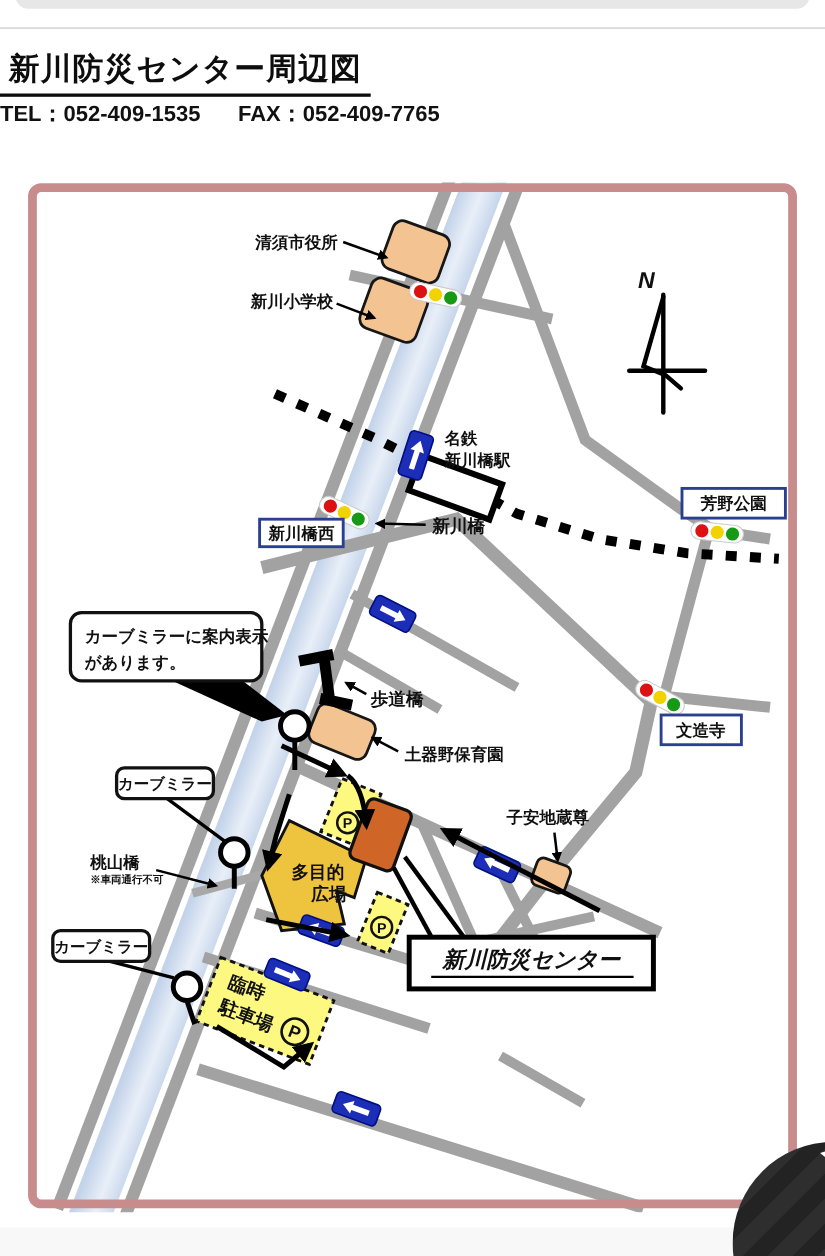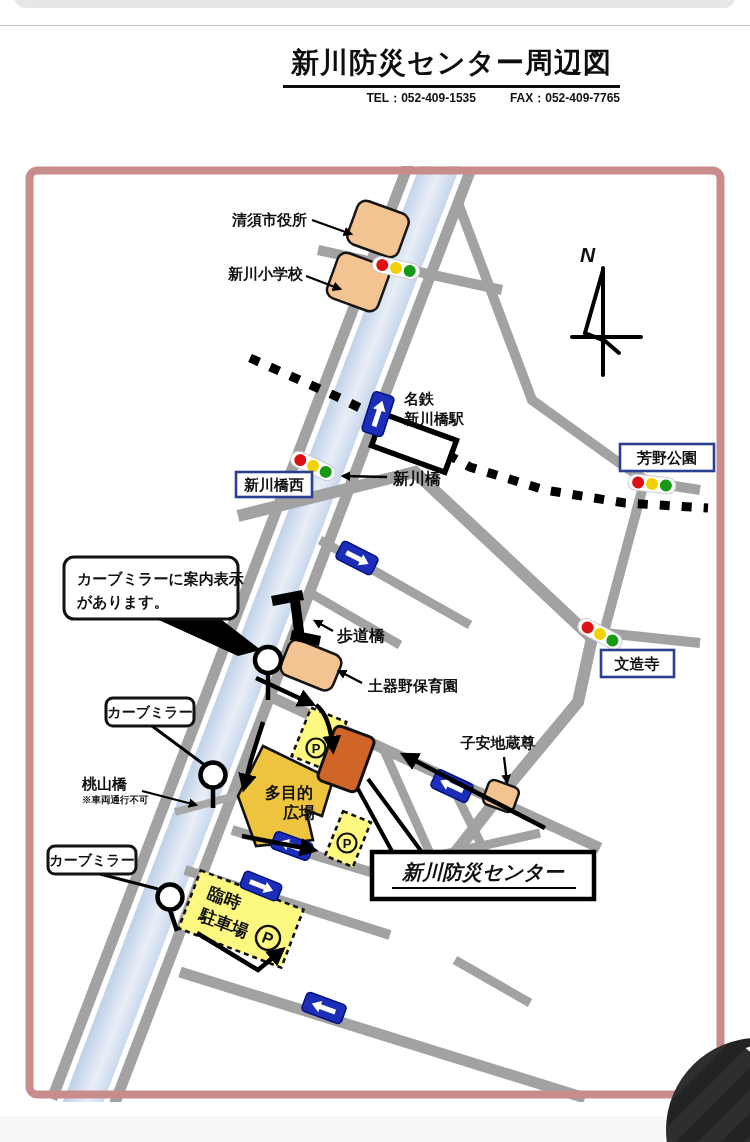--- a/index.html
+++ b/index.html
@@ -1,25 +1,25 @@
 <!DOCTYPE html>
 <html><head>
 <meta charset="utf-8">
 <style>
   html,body{margin:0;padding:0}
   body{width:750px;height:1142px;position:relative;overflow:hidden;background:#fff;
        font-family:"Liberation Sans",sans-serif;color:#111}
   .topbar{position:absolute;left:14px;top:-16px;width:722px;height:24px;background:#e7e7e7;border-radius:12px}
   .topline{position:absolute;left:0;top:25px;width:750px;height:1px;background:#c2c2c2}
-  .hdr{position:absolute;top:44px;left:0;width:620px;text-align:right}
+  .hdr{position:absolute;top:44px;left:0;width:620px;text-align:left}
   .title{display:inline-block;font-size:28px;font-weight:bold;letter-spacing:1px;color:#0d0d0d;
          border-bottom:3px solid #0d0d0d;padding:0 8px 3px}
   .addr{margin-top:13px;font-size:18.5px;font-weight:bold;letter-spacing:.5px}
   .addr .gap{margin-left:16px}
-  .telfax{margin-top:2px;font-size:12px;font-weight:bold}
+  .telfax{margin-top:2px;font-size:20px;font-weight:bold}
   .telfax .gap{margin-left:34px}
   .mapwrap{position:absolute;left:25px;top:166px;width:700px;height:936px}
   svg text{fill:#101010;font-family:"Liberation Sans",sans-serif;font-weight:bold}
   .t9{font-size:9.5px}.t13{font-size:13px}.t14{font-size:14px}.t15{font-size:15px}
   .t16{font-size:16px}.t17{font-size:17px}
   .t20{font-size:20px;font-style:italic}.t21{font-size:21px;font-style:italic}
   .mid{text-anchor:middle}
   .rd{stroke:#a2a2a2;fill:none}
   .lblbox{fill:#fff;stroke:#2a3f8f;stroke-width:2.6}
   .wbox{fill:#fff;stroke:#111;stroke-width:3}

